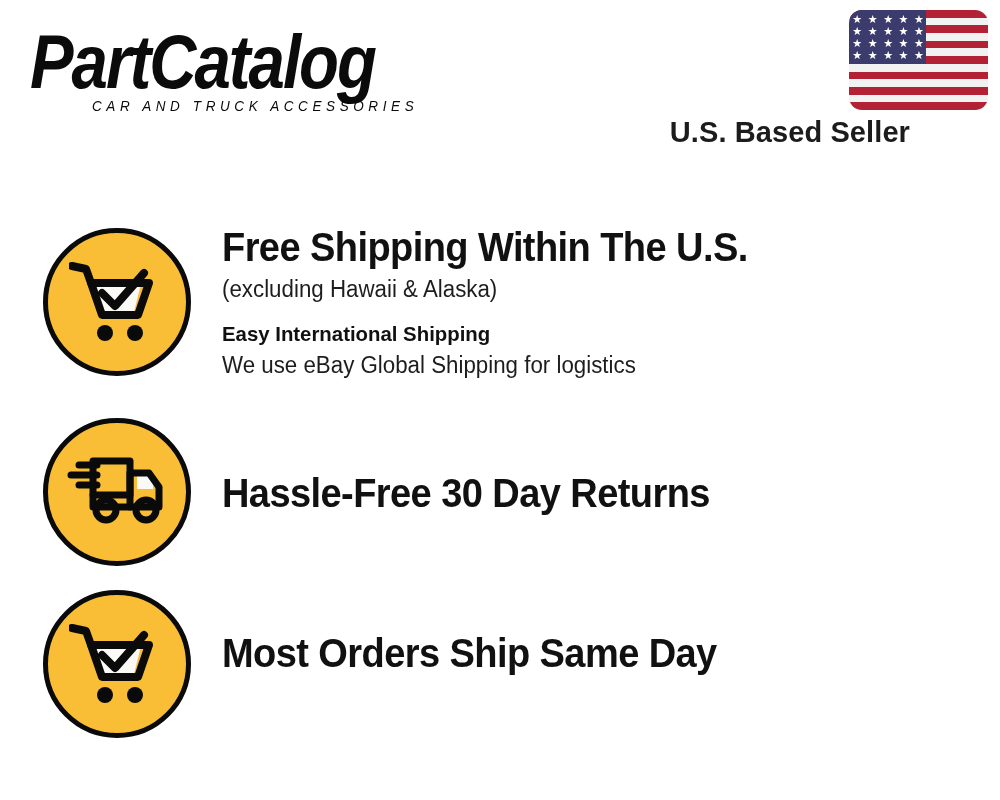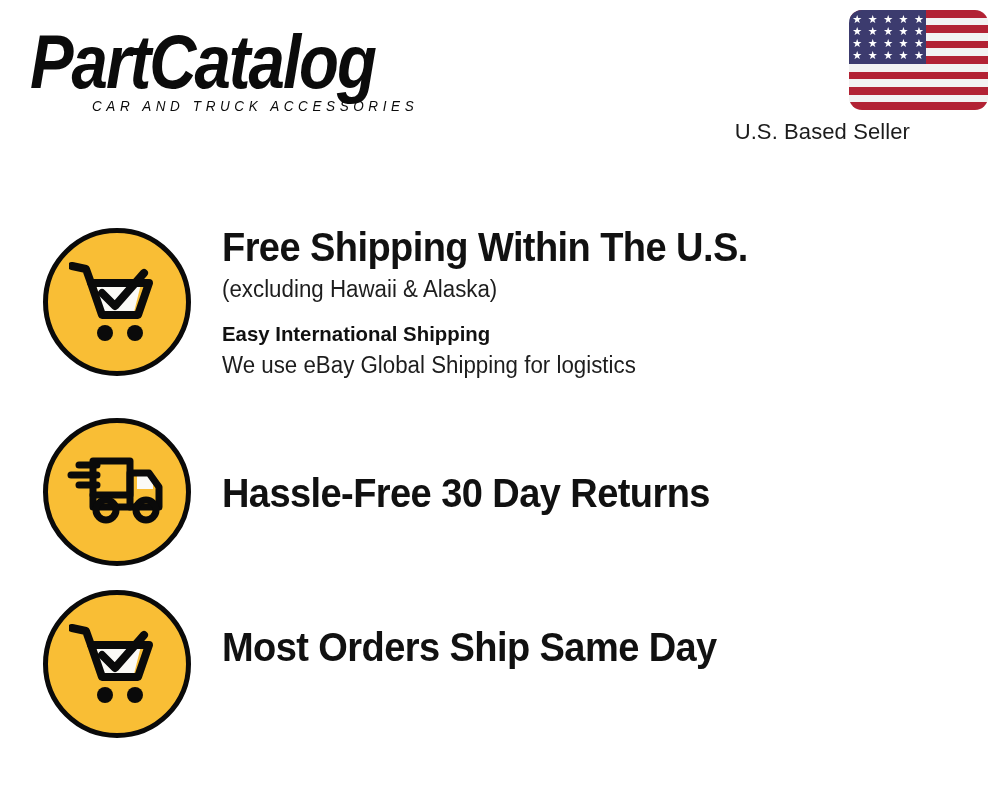--- a/index.html
+++ b/index.html
@@ -51,21 +51,21 @@
   }
   .star-row { position:absolute; left:0; width:100%; display:flex; justify-content:space-around; }
   .star {
     width:9px; height:9px; color:#ffffff; font-size:11px; line-height:9px;
     text-align:center;
   }
 
   .seller-text {
     position:absolute; right:16px; top:114px;
     font-family:"Liberation Sans", sans-serif;
-    font-weight:400; font-size:22px; line-height:36px;
+    font-weight:700; font-size:29px; line-height:36px;
     color:#1c1c1c; white-space:nowrap; letter-spacing:0.1px;
   }
 
   
   .row { position:absolute; left:0; width:1000px; }
   #row-1 { top:224px; height:170px; }
   #row-2 { top:418px; height:150px; }
   #row-3 { top:590px; height:152px; }
 
   .icon-circle {
@@ -101,21 +101,21 @@
     color:#111111; white-space:nowrap; margin-top:16px;
     transform:scaleX(0.97); transform-origin:left center;
   }
   .sub-reg {
     font-family:"Liberation Sans", sans-serif;
     font-weight:400; font-size:23px; line-height:30px;
     color:#1d1d1d; white-space:nowrap; margin-top:2px;
     transform:scaleX(0.97); transform-origin:left center;
   }
   #row-2 .text-col { top:52px; }
-  #row-3 .text-col { top:34px; }
+  #row-3 .text-col { top:40px; }
 </style>
 </head>
 <body>
 
 <div id="page">
 
   <div id="header">
 
     <div class="brand">
       <div class="brand-word">PartCatalog</div>

